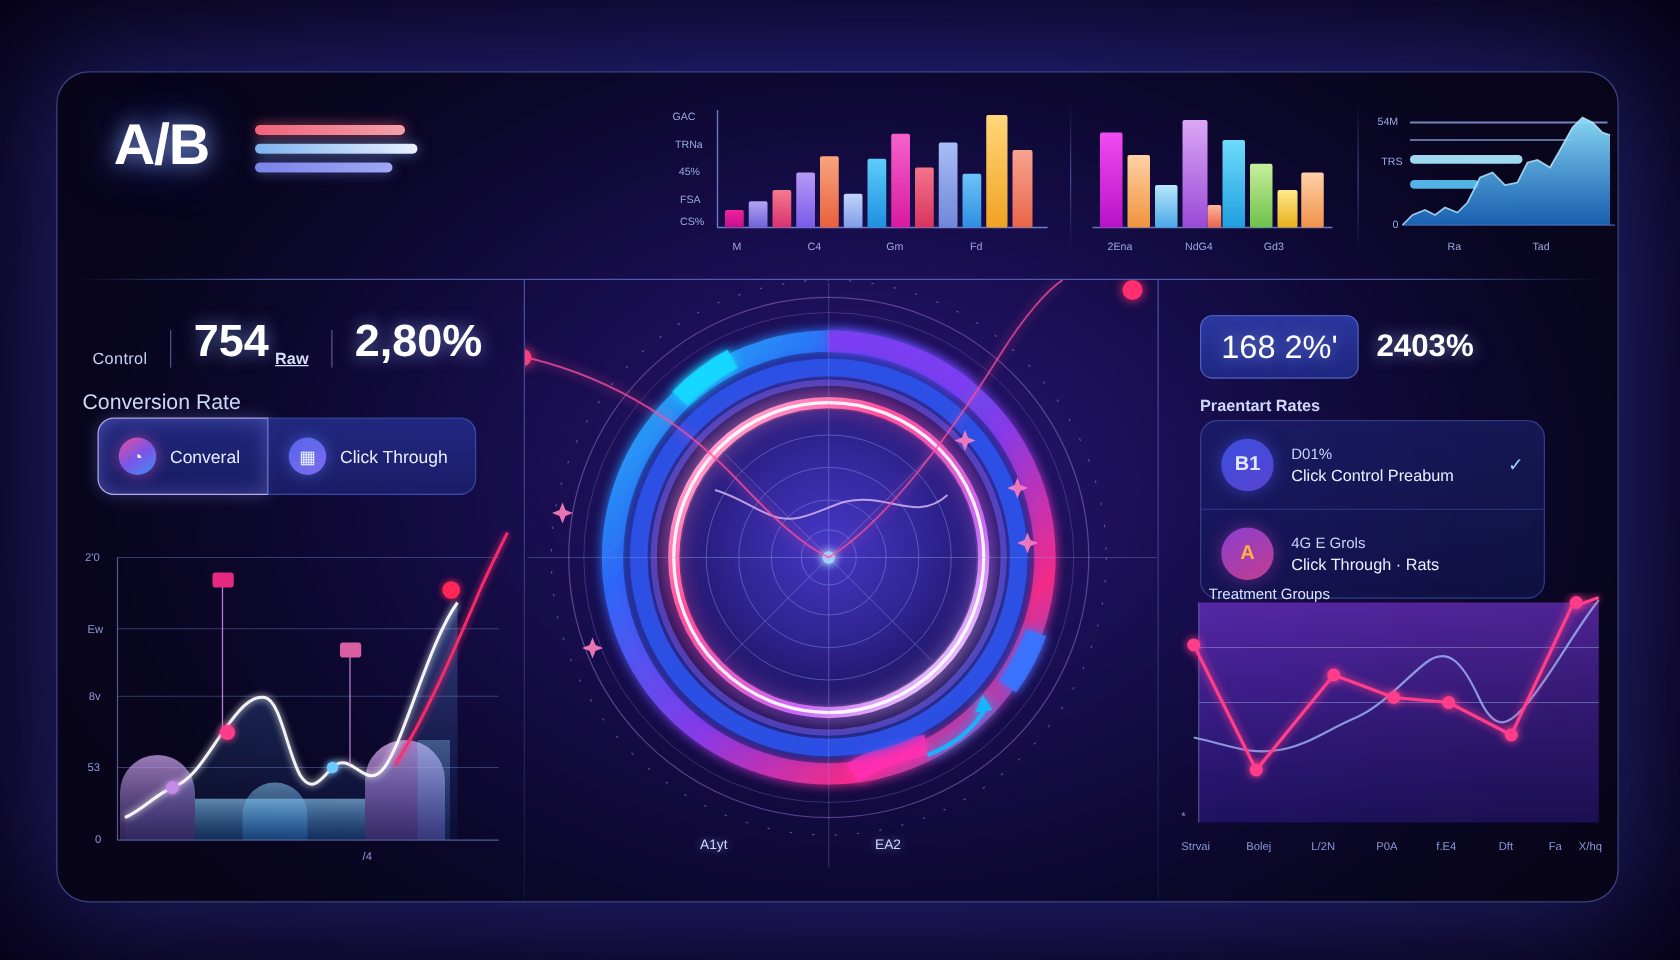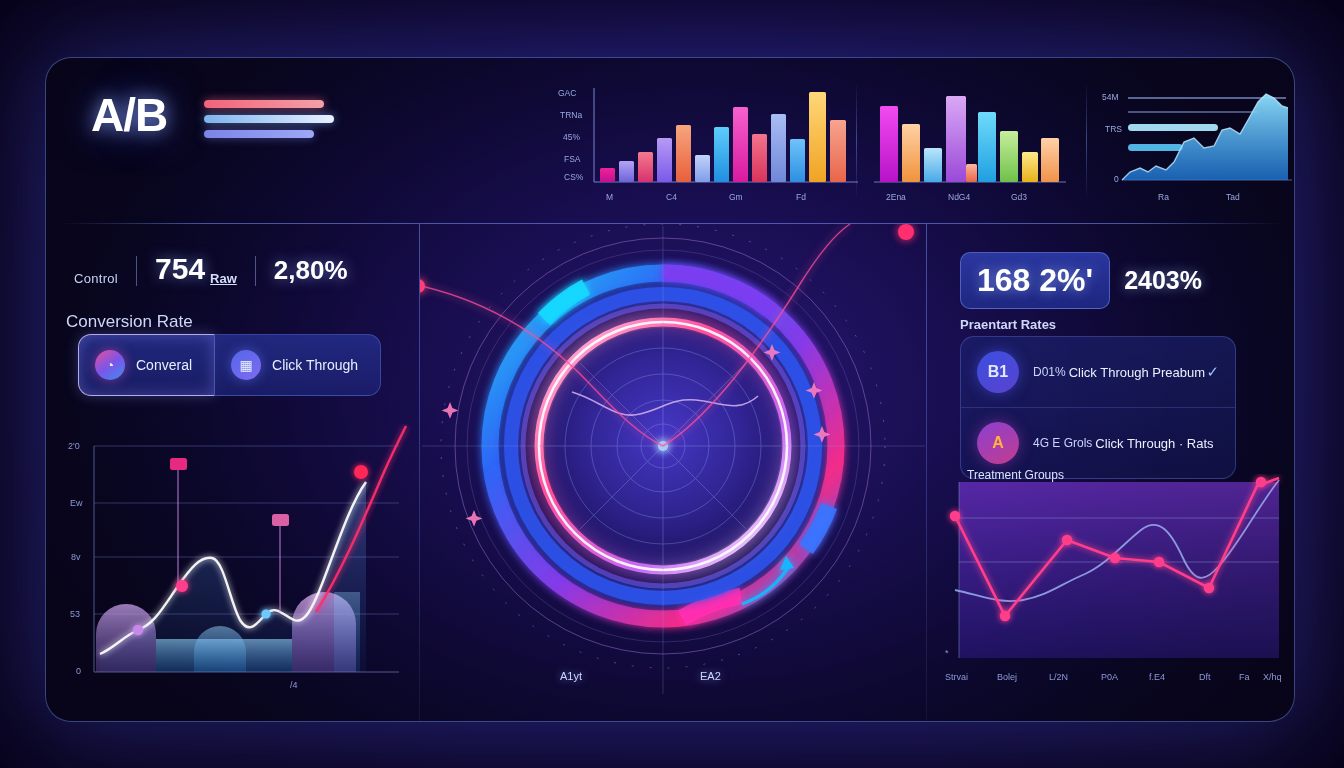--- a/index.html
+++ b/index.html
@@ -67,23 +67,23 @@
   .mini-sep{
     position:absolute; top:24px; width:1px; height:118px;
     background:linear-gradient(180deg,rgba(120,150,255,0),rgba(120,150,255,.45),rgba(120,150,255,0));
   }
 
   
   .lpanel{ position:absolute; left:0; top:166px; width:373px; height:498px; }
   .statrow{ position:absolute; left:28px; top:28px; display:flex; align-items:flex-end; }
   .stat-label{ font-size:13px; color:#c7d2f5; letter-spacing:.3px; }
   .stat-sep{ width:1px; height:30px; background:rgba(160,180,255,.45); margin:0 18px; }
-  .stat-big{ font-size:30px; font-weight:bold; color:#fff; text-shadow:0 0 14px rgba(150,180,255,.6); }
+  .stat-big{ font-size:36px; font-weight:bold; color:#fff; text-shadow:0 0 14px rgba(150,180,255,.6); }
   .stat-unit{ font-size:13px; color:#d5ddf8; margin-left:5px; font-weight:600;text-decoration:underline; }
-  .stat-pct{ font-size:26px; font-weight:bold; color:#fff; text-shadow:0 0 14px rgba(150,180,255,.6); }
+  .stat-pct{ font-size:36px; font-weight:bold; color:#fff; text-shadow:0 0 14px rgba(150,180,255,.6); }
   .section-label{ position:absolute; left:20px; top:88px; font-size:17px; color:#cfd8f8; font-weight:400; }
 
   .segbtns{ position:absolute; left:32px; top:110px; display:flex; }
   .segbtn{
     display:flex; align-items:center; gap:11px;
     height:62px; padding:0 22px 0 16px;
     background:linear-gradient(180deg,rgba(36,46,140,.85),rgba(28,32,110,.85));
     border:1px solid rgba(110,140,255,.35);
   }
   .segbtn.active{
@@ -104,42 +104,42 @@
 
   .lchart{ position:absolute; left:8px; top:200px; width:365px; height:288px; }
 
   
   .rpanel{ position:absolute; left:881px; top:166px; width:369px; height:498px; }
   .rstats{ position:absolute; left:33px; top:28px; display:flex; align-items:center; gap:14px; }
   .pill{
     padding:9px 16px; border-radius:10px;
     background:linear-gradient(180deg,rgba(46,60,170,.9),rgba(32,42,135,.9));
     border:1px solid rgba(130,160,255,.45);
-    font-size:32px; font-weight:bold; color:#fff;
+    font-size:26px; font-weight:normal; color:#fff;
     text-shadow:0 0 12px rgba(160,190,255,.6);
   }
   .rpct{ font-size:25px; font-weight:bold; color:#fff; text-shadow:0 0 12px rgba(160,190,255,.6); }
   .rsection{ position:absolute; left:33px; top:93px; font-size:13px; color:#cfd8f8; font-weight:600; }
 
   .rlist{
     position:absolute; left:33px; top:112px; width:276px;
     border:1px solid rgba(120,150,255,.3); border-radius:14px;
     background:linear-gradient(180deg,rgba(30,38,120,.55),rgba(22,26,92,.5));
     overflow:hidden;
   }
   .ritem{ display:flex; align-items:center; gap:14px; padding:14px 16px; position:relative; }
   .ritem + .ritem{ border-top:1px solid rgba(120,150,255,.22); }
   .ravatar{
     width:42px; height:42px; border-radius:50%; flex:none;
     display:flex; align-items:center; justify-content:center;
     font-size:16px; font-weight:bold; color:#dfe8ff;
   }
   .ravatar.v1{ background:linear-gradient(150deg,#3b4fe0,#5a42cf); box-shadow:0 0 14px rgba(70,90,230,.55); }
   .ravatar.v2{ background:linear-gradient(150deg,#8b3fd0,#c23d8e); box-shadow:0 0 14px rgba(170,60,180,.5); color:#ffb340; }
-  .rtexts{ display:flex; flex-direction:row; gap:3px; }
+  .rtexts{ display:flex; flex-direction:column; gap:3px; }
   .rtop{ font-size:12px; color:#c9d5fb; }
   .rbot{ font-size:13px; color:#eaf0ff; }
   .rcheck{ position:absolute; right:16px; top:50%; transform:translateY(-50%); font-size:15px; color:#9fc4ff; }
 
   .rchart-label{ position:absolute; left:40px; top:244px; font-size:12px; color:#dbe3ff; z-index:3; }
   .rchart{ position:absolute; left:0px; top:250px; width:369px; height:240px; }
 
   
   .center{ position:absolute; left:374px; top:166px; width:507px; height:498px; }
   .center svg{ display:block; }
@@ -157,21 +157,21 @@
   <div class="card">
 
     <div class="hdr">
       <div class="logo">A/B</div>
       <div class="logobars">
         <div class="lb lb1"></div>
         <div class="lb lb2"></div>
         <div class="lb lb3"></div>
       </div>
 
-      <div class="mini" style="left:500px; width:320px;">
+      <div class="mini" style="left:480px; width:320px;">
         <svg width="320" height="140" viewBox="0 0 320 140">
           <defs>
             <linearGradient id="hb0" x1="0" y1="1" x2="0" y2="0">
                 <stop offset="0" stop-color="#c0128f"></stop>
                 <stop offset="1" stop-color="#f0219b"></stop>
               </linearGradient>
             <linearGradient id="hb1" x1="0" y1="1" x2="0" y2="0">
                 <stop offset="0" stop-color="#6e63d8"></stop>
                 <stop offset="1" stop-color="#b3a3f5"></stop>
               </linearGradient>
@@ -555,21 +555,21 @@
         <span class="rpct">2403%</span>
       </div>
 
       <div class="rsection">Praentart Rates</div>
 
       <div class="rlist">
         <div class="ritem">
           <span class="ravatar v1">B1</span>
           <span class="rtexts">
             <span class="rtop">D01%</span>
-            <span class="rbot">Click Through Preabum</span>
+            <span class="rbot">Click Control Preabum</span>
           </span>
           <span class="rcheck">✓</span>
         </div>
         <div class="ritem">
           <span class="ravatar v2">A</span>
           <span class="rtexts">
             <span class="rtop">4G E Grols</span>
             <span class="rbot">Click Through · Rats</span>
           </span>
         </div>

